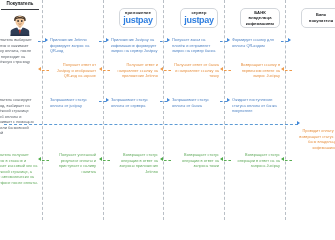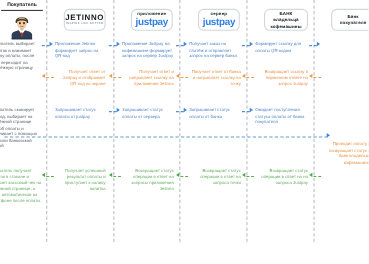--- a/index.html
+++ b/index.html
@@ -134,24 +134,20 @@
 
     <path d="M4.6 26 L4.6 21.6 C4.6 19.4 8.6 18.2 11.2 17.6 L13.9 21.2 L16.6 17.6 C19.2 18.2 23.2 19.4 23.2 21.6 L23.2 26 Z" fill="#2f3d56"></path>
 
     <path d="M11.2 17.6 L13.9 21.2 L16.6 17.6 L15.4 17.0 L13.9 18.6 L12.4 17.0 Z" fill="#ffffff"></path>
 
     <path d="M13.9 19.0 L15.0 20.4 L13.9 24.6 L12.8 20.4 Z" fill="#c0392b"></path>
 
     <rect x="4.6" y="24.6" width="18.6" height="1.4" fill="#26334a"></rect>
   </svg>
 
-  <div class="chip" style="left:58px;top:8px;width:38px;height:20px;">
-    <span class="chip-line brand-jetinno">JETINNO</span>
-    <span class="chip-line brand-jetinno-sub">INSPIRE LIFE BETTER</span>
-  </div>
 
   <div class="chip" style="left:119px;top:8px;width:38px;height:20px;">
     <span class="chip-line brand-pre">приложение</span>
     <span class="chip-line brand-justpay">justpay</span>
   </div>
 
   <div class="chip" style="left:180px;top:8px;width:38px;height:20px;">
     <span class="chip-line brand-pre">сервер</span>
     <span class="chip-line brand-justpay">justpay</span>
   </div>

